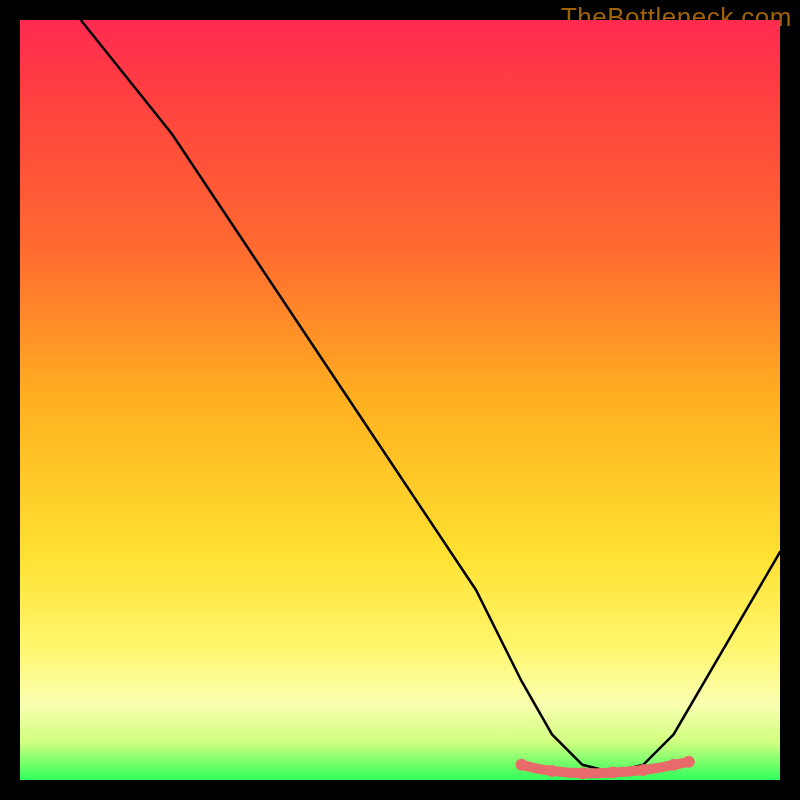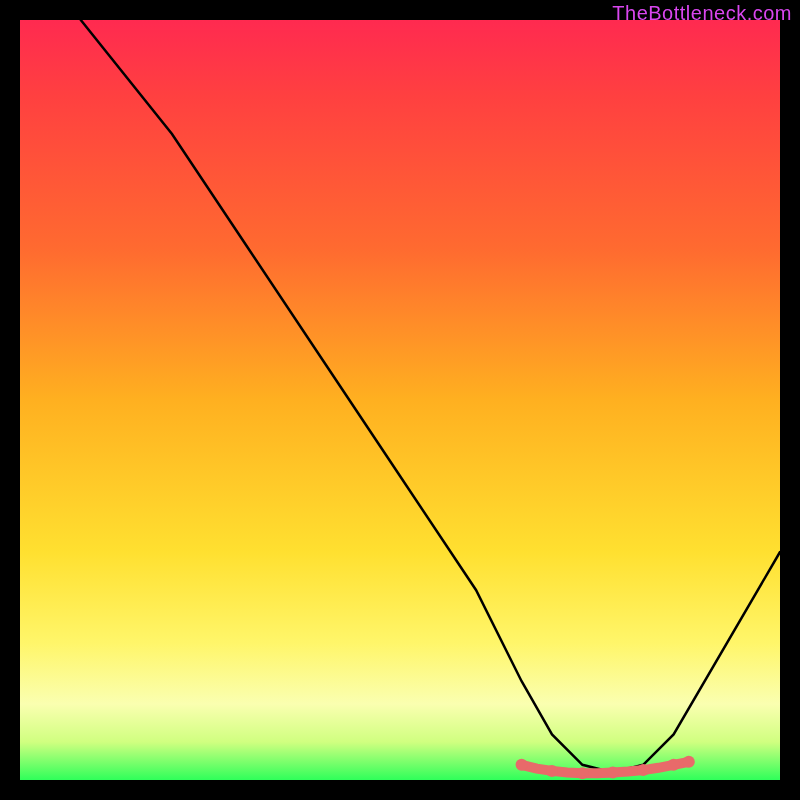--- a/index.html
+++ b/index.html
@@ -40,23 +40,23 @@
       #fff66a 82%,
       #faffb0 90%,
       #d0ff80 95%,
       #2fff5a 100%
     );
   }
   .watermark {
     position: absolute;
     top: 2px;
     right: 8px;
-    color: #d946ef;
+    color: #a16207;
     font-family: Arial, sans-serif;
-    font-size: 20px;
+    font-size: 26px;
     letter-spacing: 0.5px;
     white-space: nowrap;
   }
   svg.overlay {
     position: absolute;
     left: 0;
     top: 0;
     width: 760px;
     height: 760px;
     overflow: visible;

